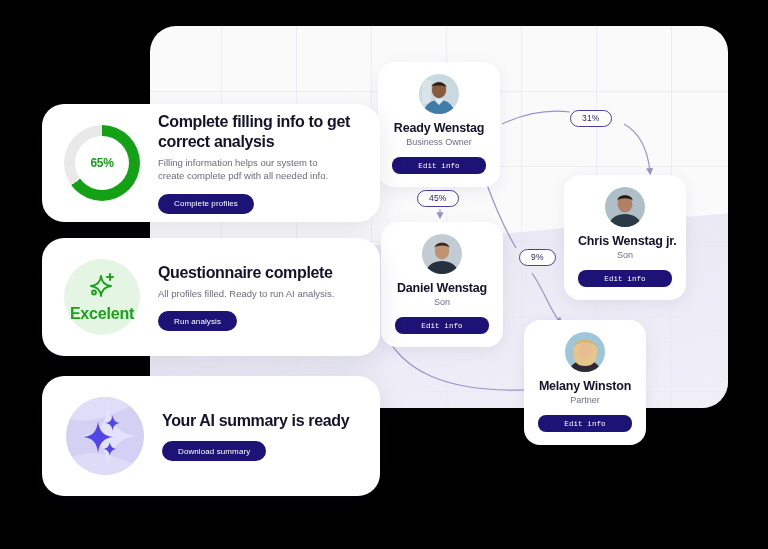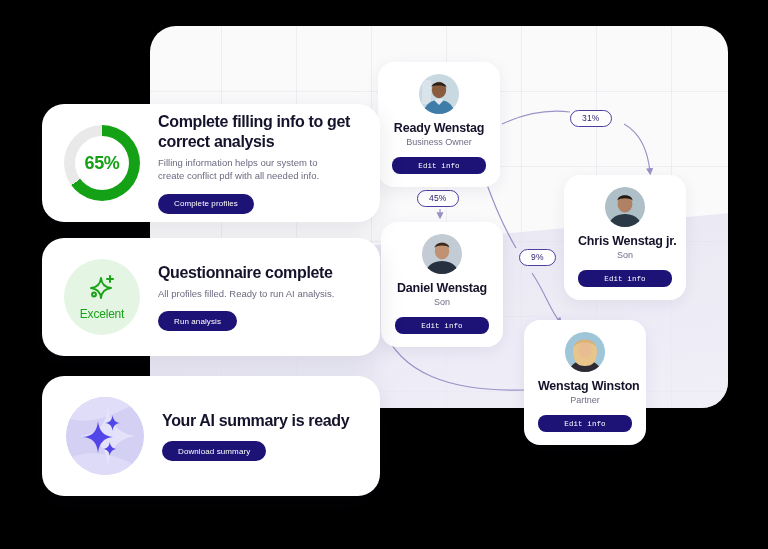--- a/index.html
+++ b/index.html
@@ -181,41 +181,41 @@
   }
   .donut .hole {
     position: absolute;
     left: 11px; top: 11px;
     width: 54px; height: 54px;
     background: #ffffff;
     border-radius: 50%;
     display: flex;
     align-items: center;
     justify-content: center;
-    font-size: 18px;
+    font-size: 12px;
     font-weight: 700;
     color: #15a115;
     letter-spacing: -.3px;
   }
 
   
   .excbadge {
     width: 76px; height: 76px;
     border-radius: 50%;
     background: #e4f5e4;
     flex: none;
     display: flex;
     flex-direction: column;
     align-items: center;
     justify-content: center;
     gap: 1px;
   }
   .exc-label {
-    font-size: 12px;
-    font-weight: 400;
+    font-size: 16px;
+    font-weight: 700;
     color: #19a319;
     letter-spacing: -.2px;
   }
 
   
   .aibadge {
     width: 78px; height: 78px;
     border-radius: 50%;
     background: #d9d6f6;
     flex: none;
@@ -307,32 +307,32 @@
   <div class="node" id="node-melany">
     <div class="avatar">
       <svg viewBox="0 0 40 40" width="40" height="40">
         <rect width="40" height="40" fill="#9ec6d8"></rect>
         <path d="M4,40 C6,31 13,28 20,28 C27,28 34,31 36,40 Z" fill="#2e2a33"></path>
         <path d="M8,18 C8,6 32,6 32,18 C32,30 28,34 20,34 C12,34 8,30 8,18 Z" fill="#e8c58b"></path>
         <ellipse cx="20" cy="18" rx="6.6" ry="8" fill="#e9bd93"></ellipse>
         <path d="M9,15 C10,5 30,5 31,15 C28,9 12,9 9,15 Z" fill="#d9b277"></path>
       </svg>
     </div>
-    <div class="nm">Wenstag Winston</div>
+    <div class="nm">Melany Winston</div>
     <div class="rl">Partner</div>
     <button class="editbtn">Edit info</button>
   </div>
 
   <div class="infocard" id="card-progress">
     <div class="donut" style="background: conic-gradient(#15a115 0deg 234deg, #e9e9ea 234deg 360deg);">
       <div class="hole">65%</div>
     </div>
     <div class="ic-body">
       <div class="ic-title">Complete filling info to get correct analysis</div>
-      <div class="ic-desc">Filling information helps our system to create conflict pdf with all needed info.</div>
+      <div class="ic-desc">Filling information helps our system to create complete pdf with all needed info.</div>
       <button class="ic-btn">Complete profiles</button>
     </div>
   </div>
 
   <div class="infocard" id="card-quest">
     <div class="excbadge">
       <span>
         <svg viewBox="0 0 30 28" width="30" height="28">
           <path d="M14,4 C14.6,10.4 17.6,13.2 24,14 C17.6,14.8 14.6,17.6 14,24 C13.4,17.6 10.4,14.8 4,14 C10.4,13.2 13.4,10.4 14,4 Z" fill="none" stroke="#19a319" stroke-width="2" stroke-linejoin="round"></path>
           <path d="M23,2 L23,8 M20,5 L26,5" stroke="#19a319" stroke-width="2" stroke-linecap="round"></path>

